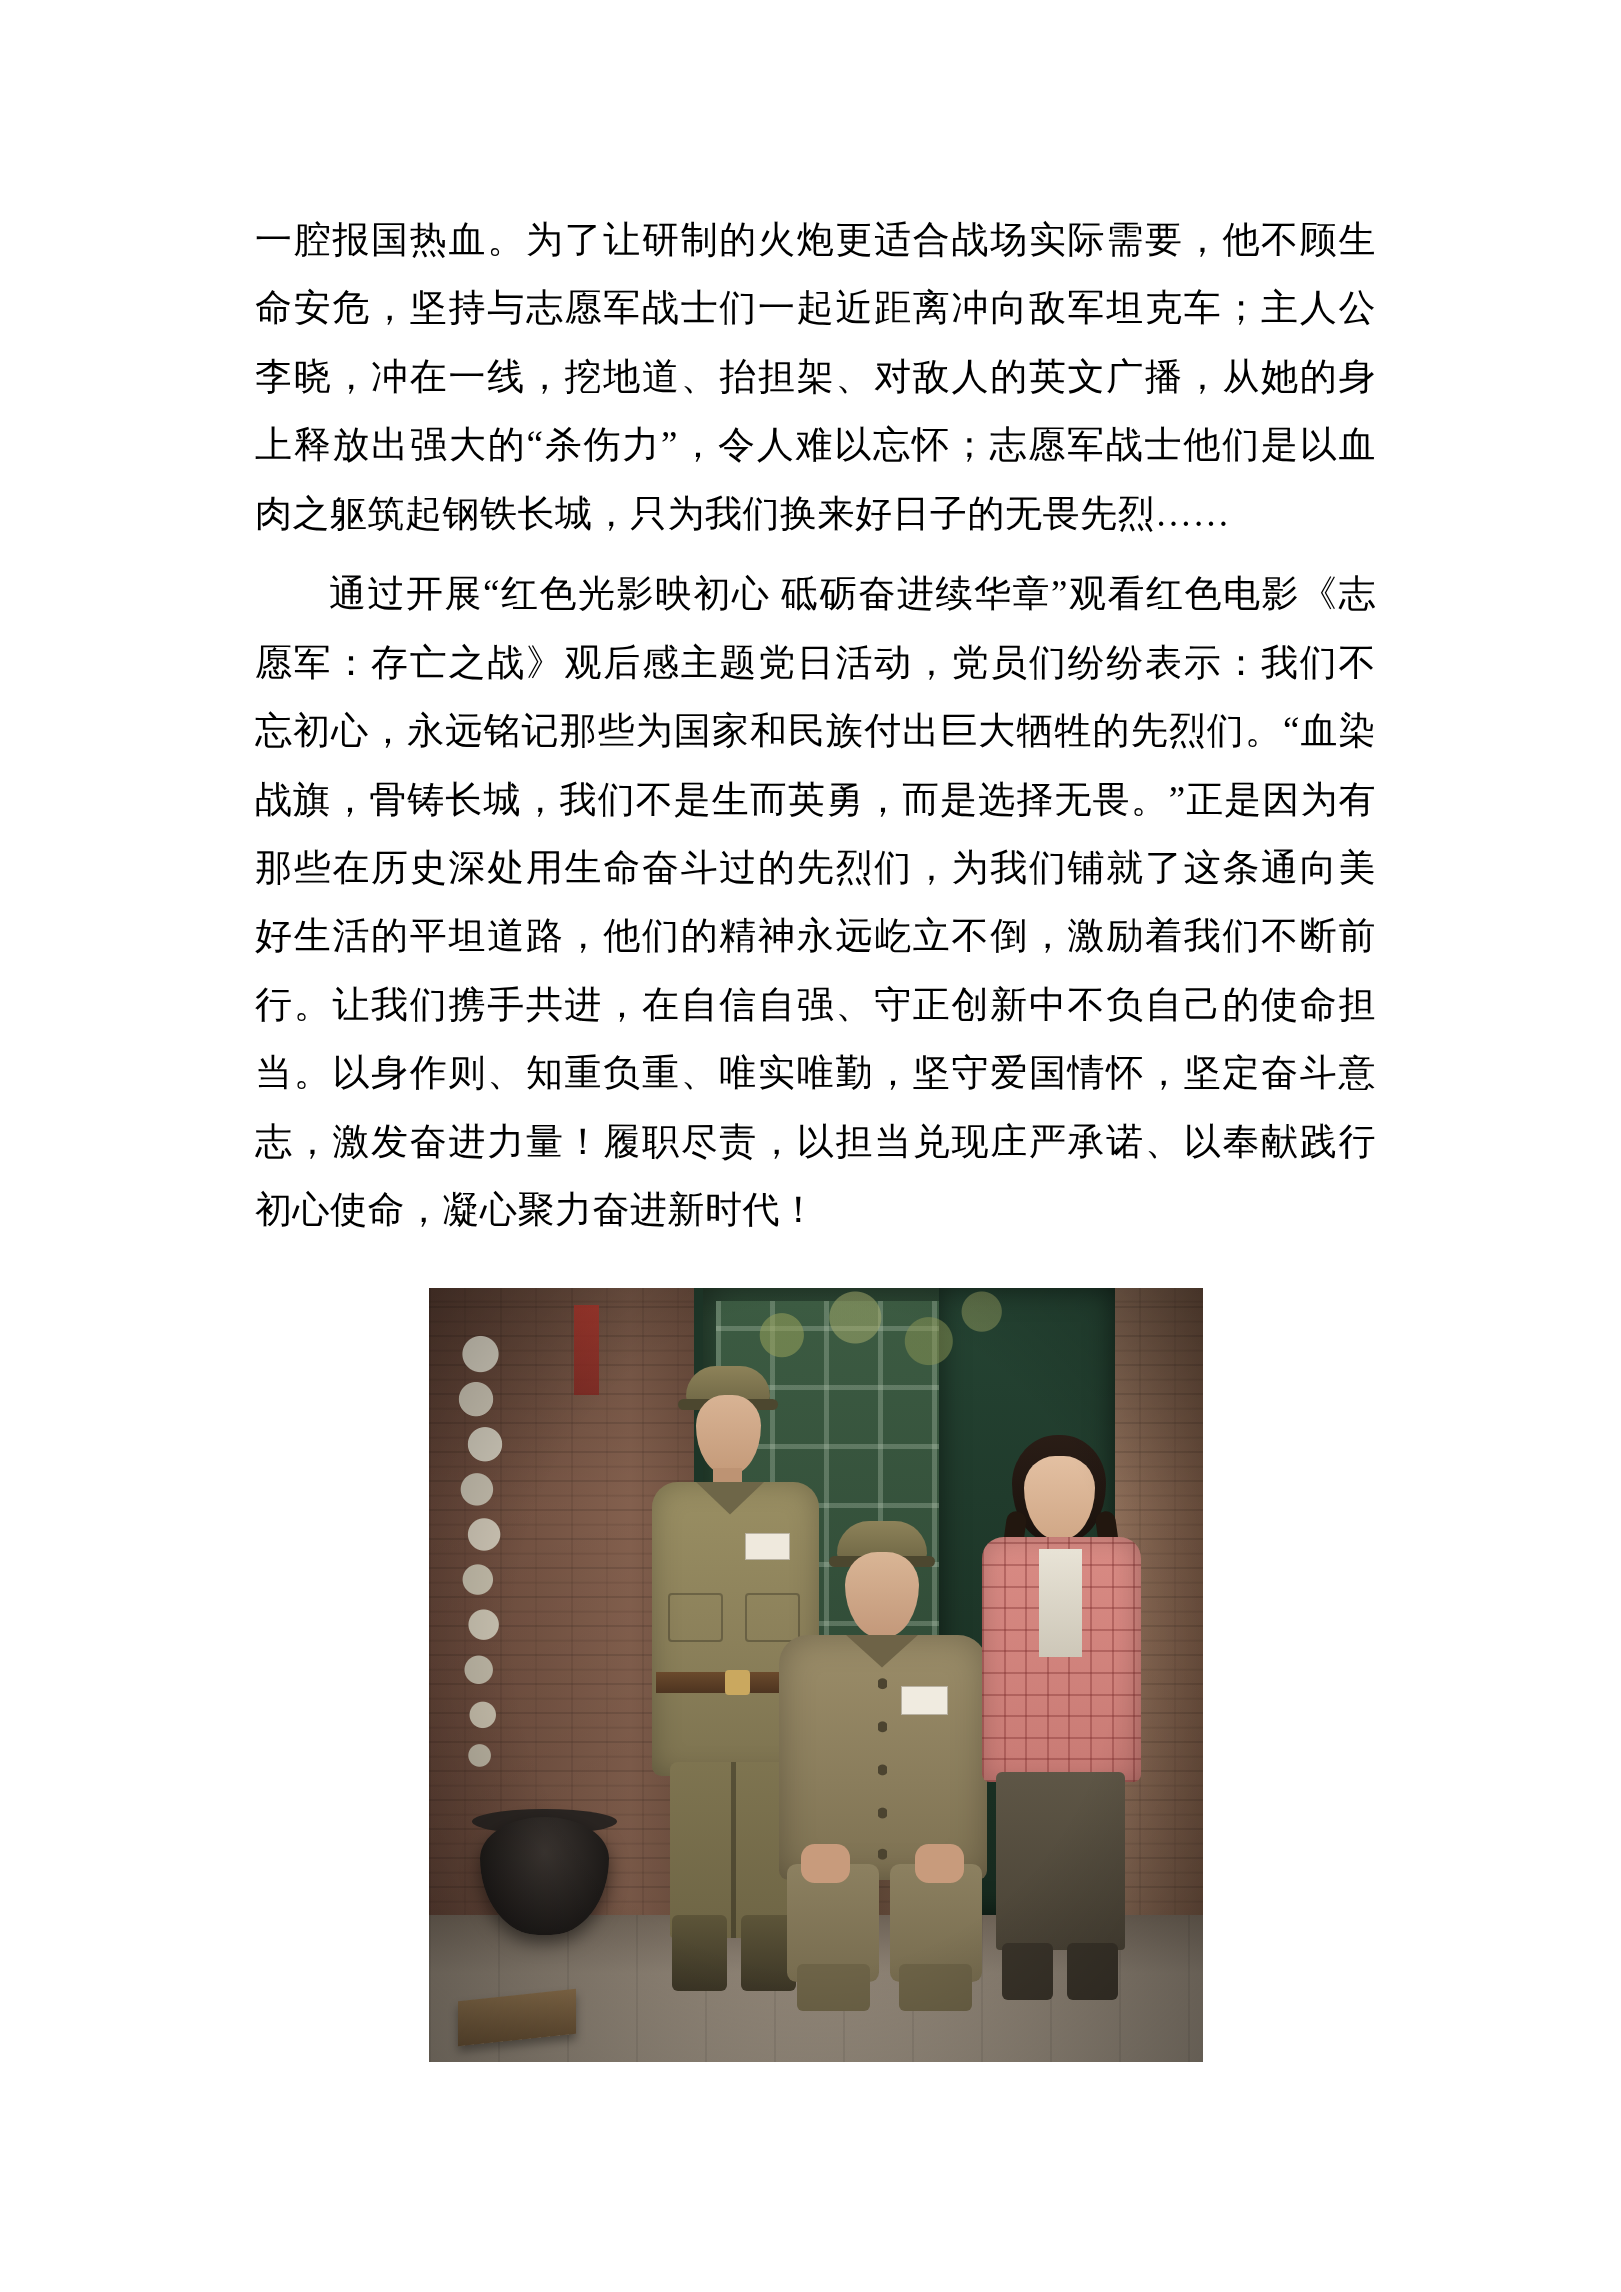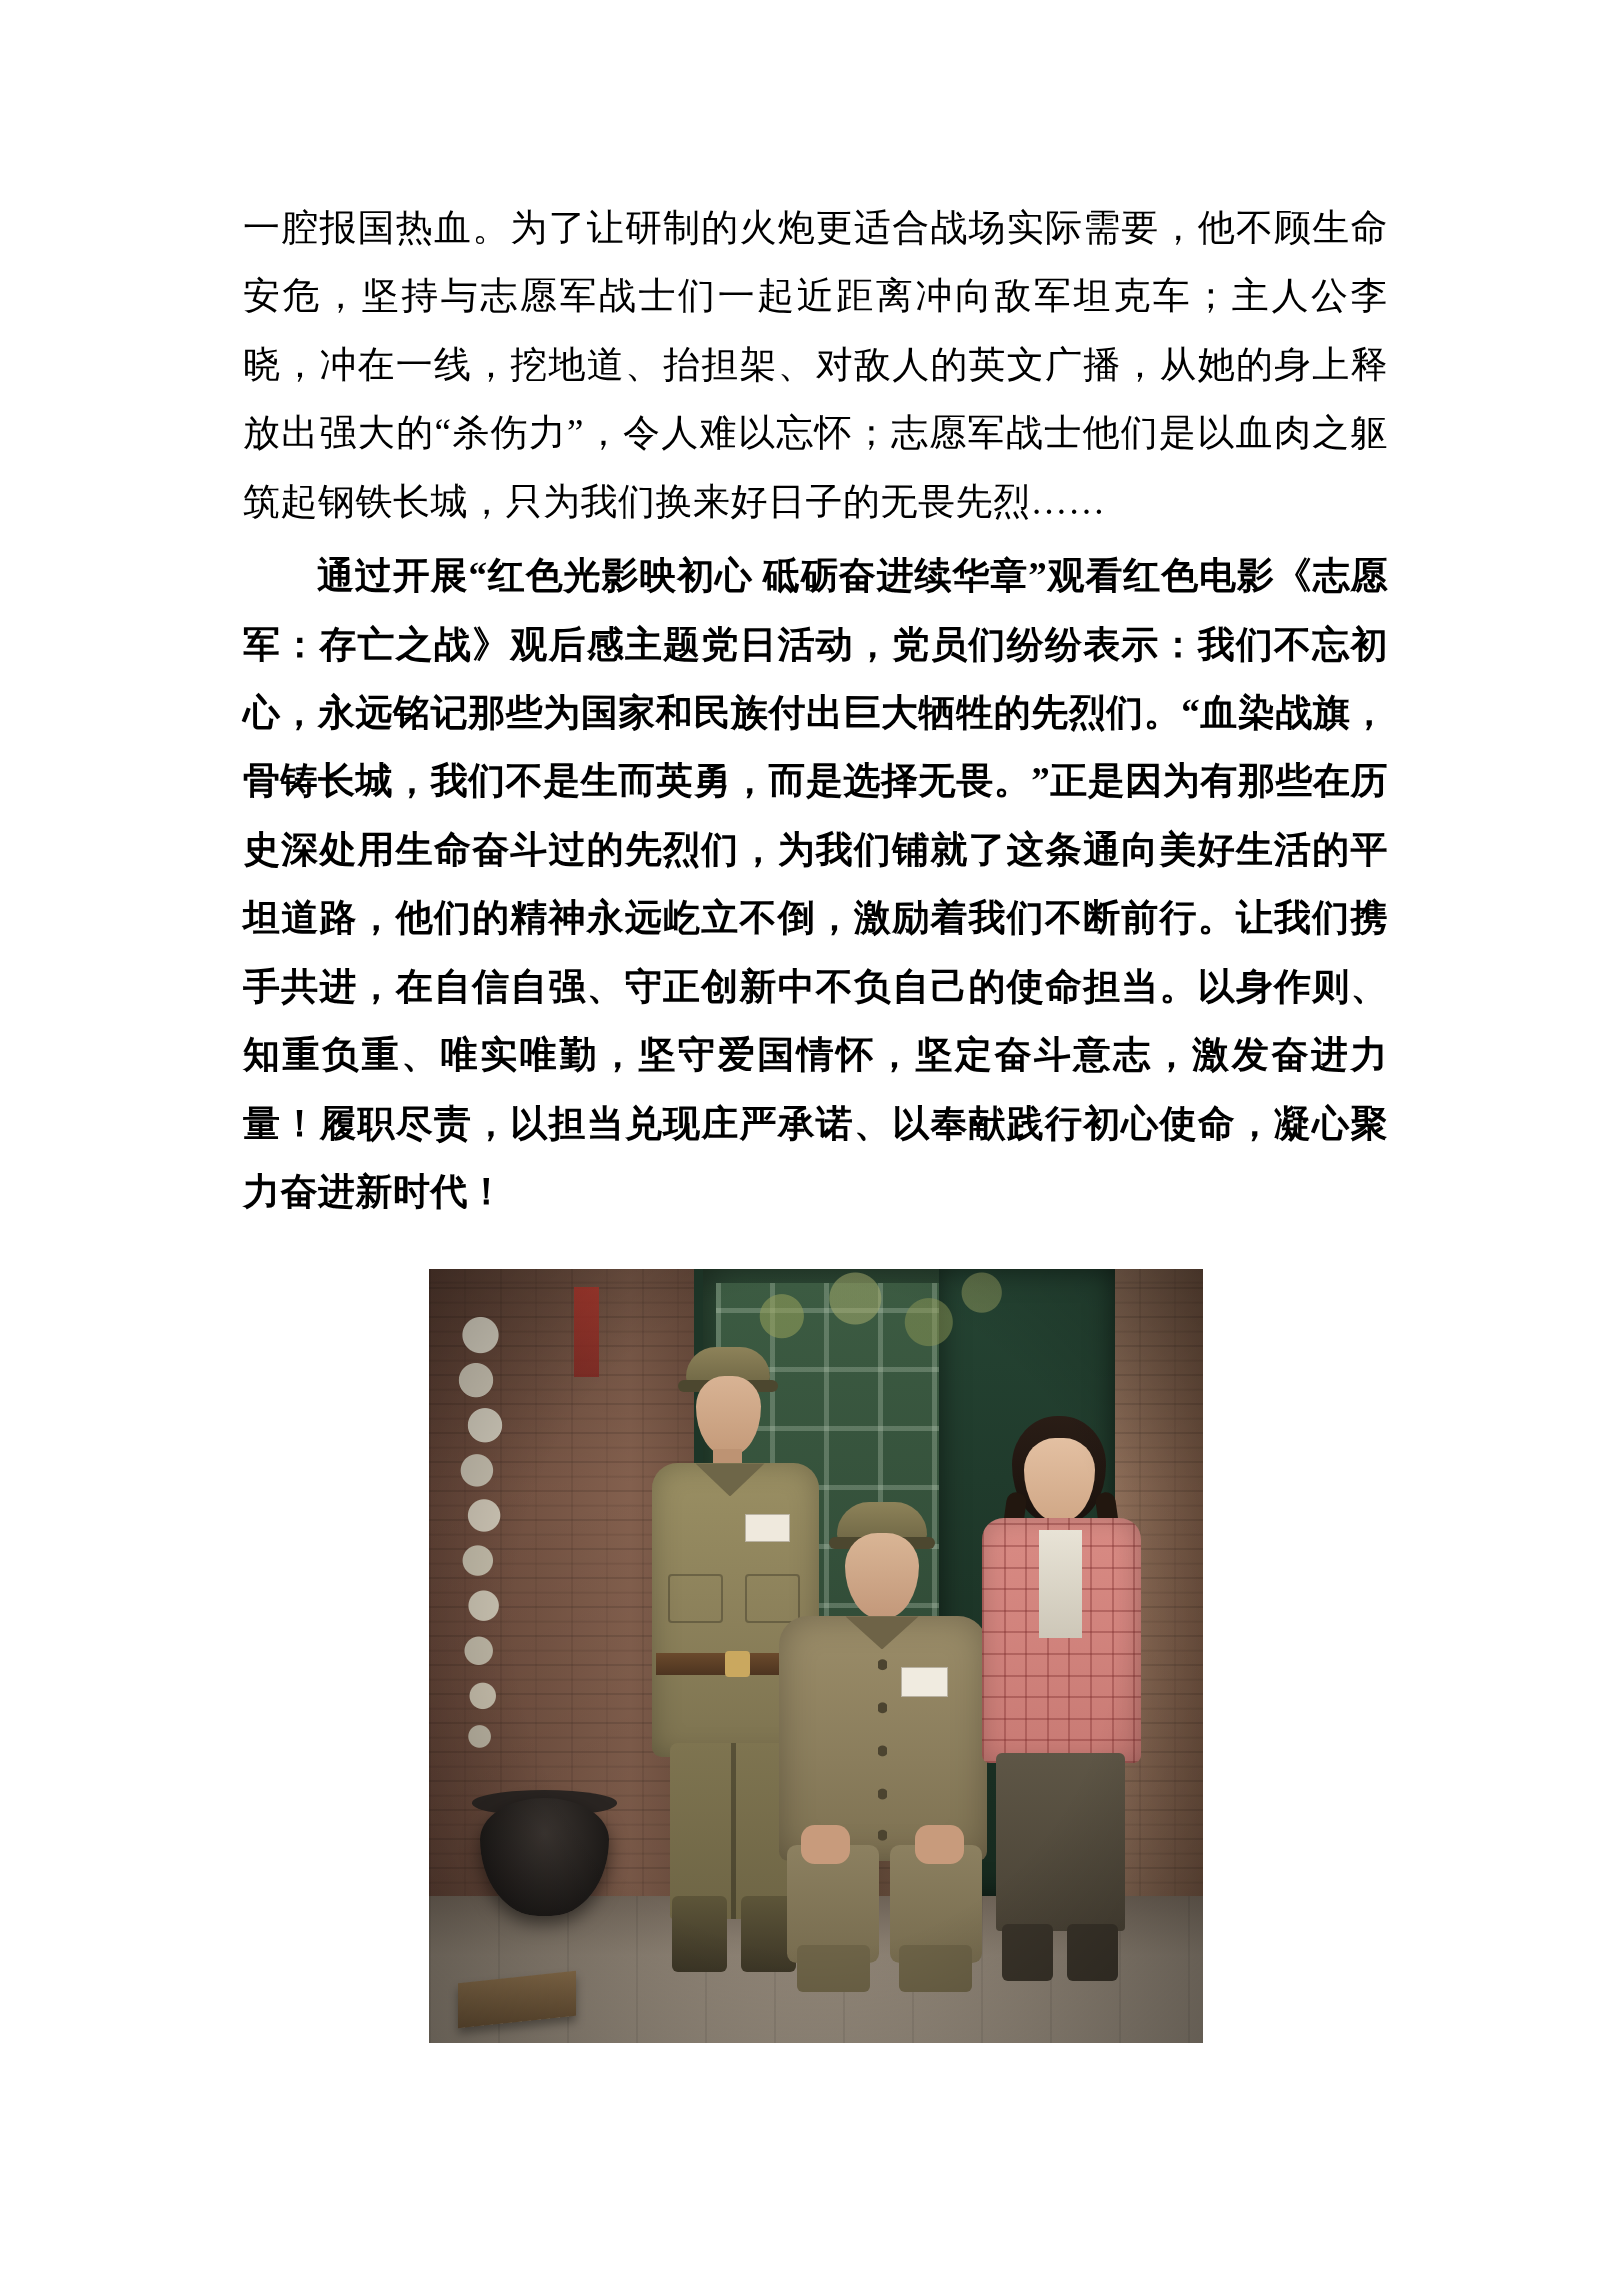--- a/index.html
+++ b/index.html
@@ -26,27 +26,26 @@
     left: 243px;
     top: 194px;
     width: 1145px;
   }
   .para {
     font-size: 37px;
     line-height: 1.85;
     letter-spacing: 0.5px;
     text-align: justify;
     text-justify: inter-ideograph;
-    margin: 0;
+    margin: 12px;
     text-indent: 0;
   }
   .para.indent {
     text-indent: 74px;
     margin-top: 5.9px;
-    font-weight: bold;
   }
   .figure-wrap {
     margin-top: 43px;
     display: flex;
     justify-content: center;
   }
   .figure {
     position: relative;
     width: 774px;
     height: 774px;

